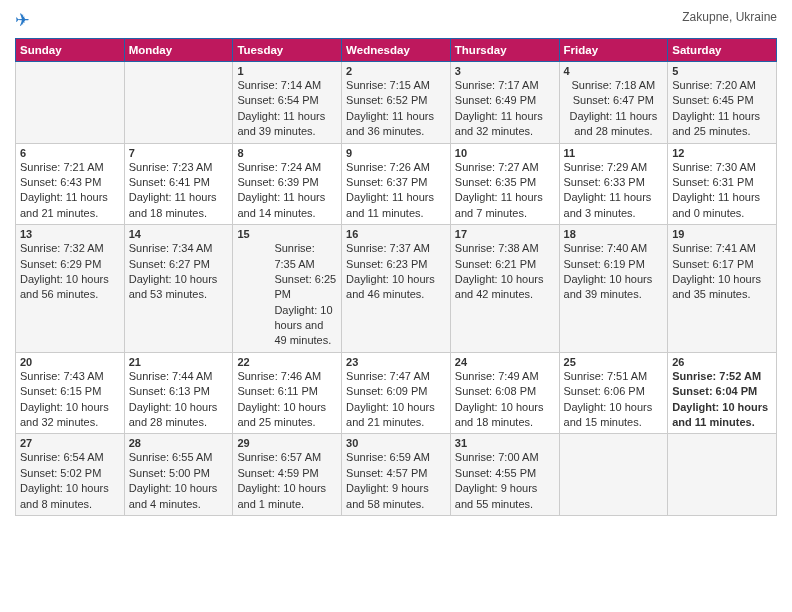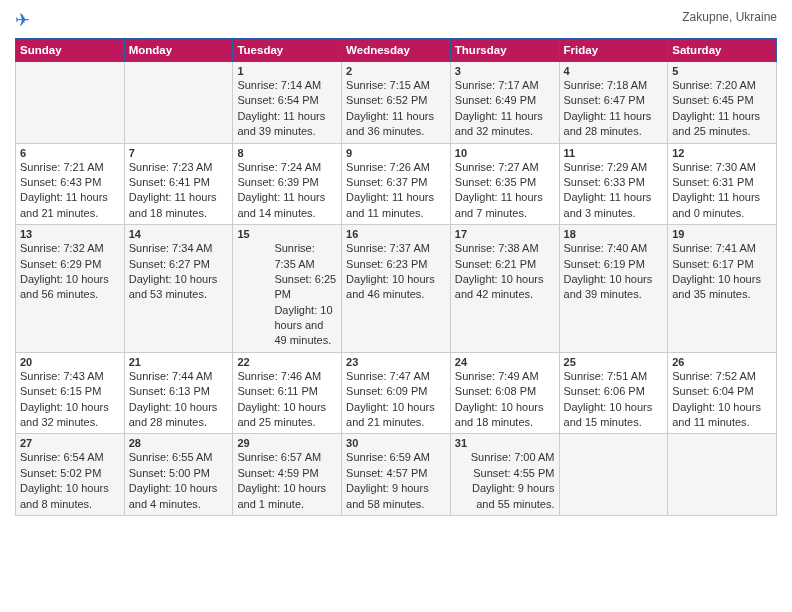--- a/index.html
+++ b/index.html
@@ -142,21 +142,21 @@
 Daylight: 11 hours and 36 minutes.</div>
           </td>
           <td>
             <span class="day-number">3</span>
             <div class="day-detail" style="white-space: pre-line;">Sunrise: 7:17 AM
 Sunset: 6:49 PM
 Daylight: 11 hours and 32 minutes.</div>
           </td>
           <td>
             <span class="day-number">4</span>
-            <div class="day-detail" style="white-space: pre-line;">Sunrise: 7:18 AM
+            <div class="day-detail" style="white-space: pre-line; text-align: center;">Sunrise: 7:18 AM
 Sunset: 6:47 PM
 Daylight: 11 hours and 28 minutes.</div>
           </td>
           <td>
             <span class="day-number">5</span>
             <div class="day-detail" style="white-space: pre-line;">Sunrise: 7:20 AM
 Sunset: 6:45 PM
 Daylight: 11 hours and 25 minutes.</div>
           </td>
         </tr>
@@ -280,21 +280,21 @@
 Daylight: 10 hours and 18 minutes.</div>
           </td>
           <td>
             <span class="day-number">25</span>
             <div class="day-detail" style="white-space: pre-line;">Sunrise: 7:51 AM
 Sunset: 6:06 PM
 Daylight: 10 hours and 15 minutes.</div>
           </td>
           <td>
             <span class="day-number">26</span>
-            <div class="day-detail" style="white-space: pre-line;">Sunrise: 7:52 AM
+            <div class="day-detail" style="white-space: pre-line; font-weight: bold;">Sunrise: 7:52 AM
 Sunset: 6:04 PM
 Daylight: 10 hours and 11 minutes.</div>
           </td>
         </tr>
         <tr>
           <td>
             <span class="day-number">27</span>
             <div class="day-detail" style="white-space: pre-line;">Sunrise: 6:54 AM
 Sunset: 5:02 PM
 Daylight: 10 hours and 8 minutes.</div>
@@ -312,21 +312,21 @@
 Daylight: 10 hours and 1 minute.</div>
           </td>
           <td>
             <span class="day-number">30</span>
             <div class="day-detail" style="white-space: pre-line;">Sunrise: 6:59 AM
 Sunset: 4:57 PM
 Daylight: 9 hours and 58 minutes.</div>
           </td>
           <td>
             <span class="day-number">31</span>
-            <div class="day-detail" style="white-space: pre-line; text-align: right;">Sunrise: 7:00 AM
+            <div class="day-detail" style="white-space: pre-line;">Sunrise: 7:00 AM
 Sunset: 4:55 PM
 Daylight: 9 hours and 55 minutes.</div>
           </td>
           <td></td>
           <td></td>
         </tr>
       </tbody>
   </table>
 </div>
 

